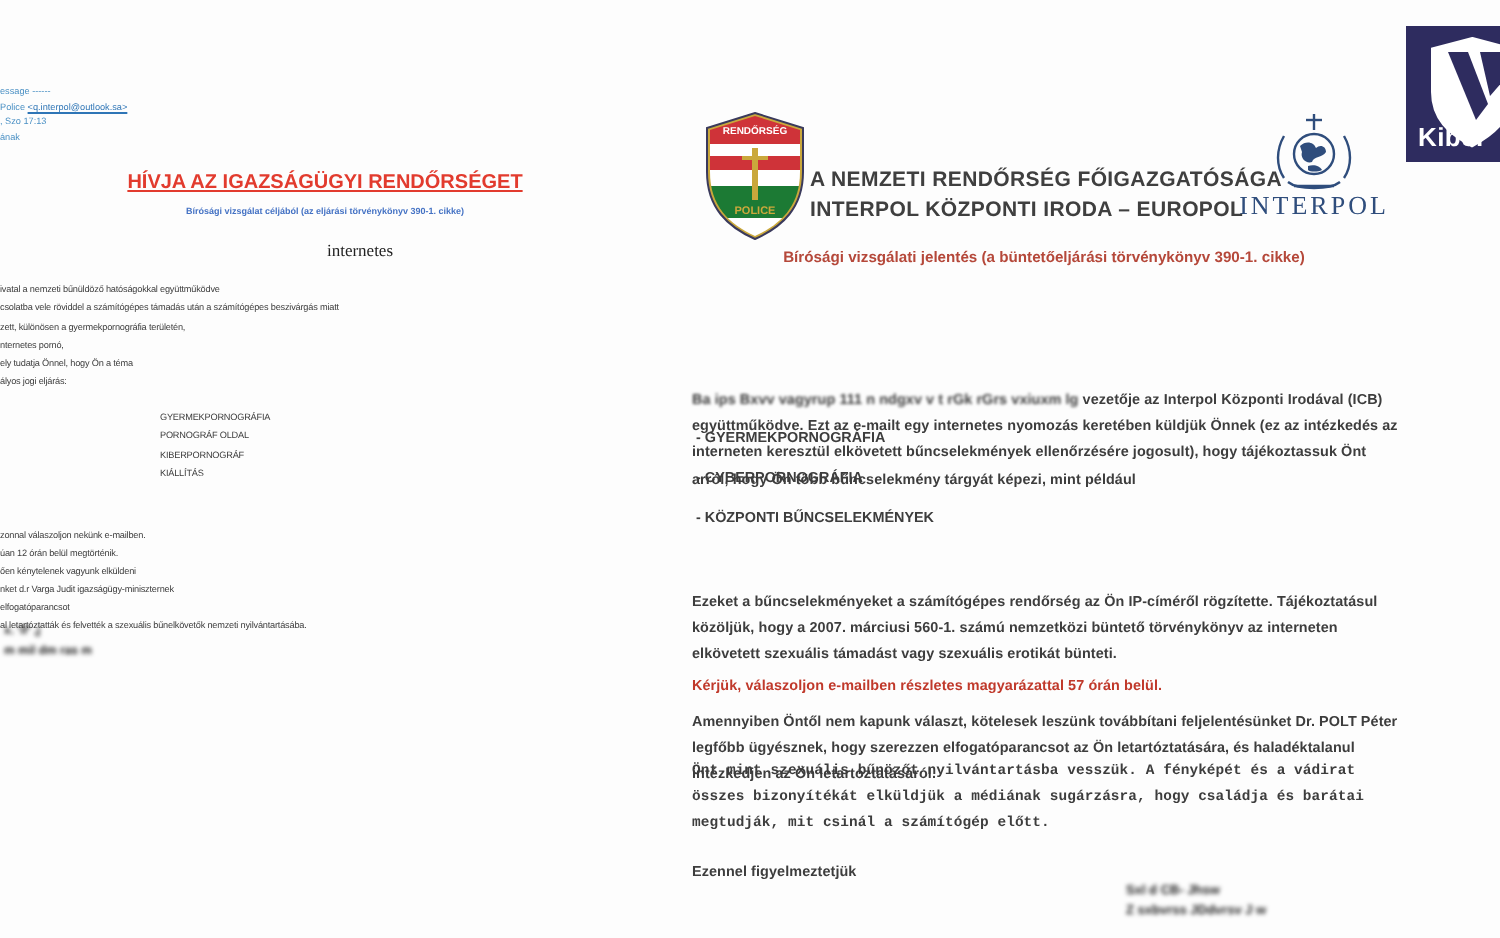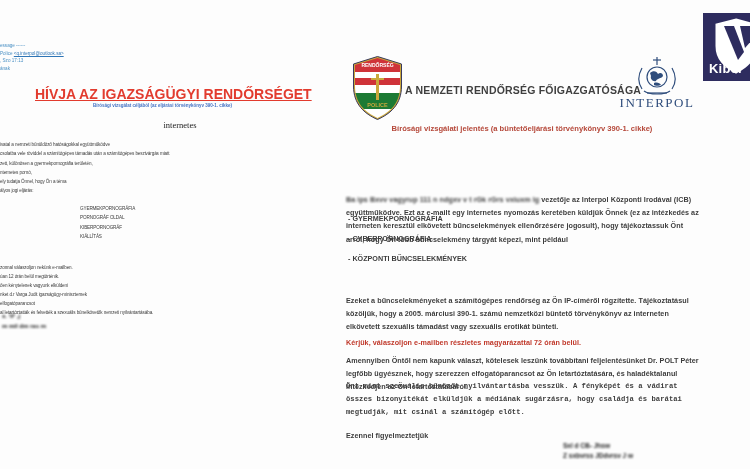--- a/index.html
+++ b/index.html
@@ -2,21 +2,21 @@
 <html><head>
 <meta charset="utf-8">
 <style>
   html,body{margin:0;padding:0;background:#ffffff;}
   .stage{position:relative;width:750px;height:469px;background:#fdfdfd;overflow:hidden;
          font-family:"Liberation Sans",sans-serif;color:#333;}
   .abs{position:absolute;}
   
   .email-hdr{left:0;top:42px;font-size:4.6px;line-height:7.6px;color:#4a90c4;white-space:nowrap;}
   .email-link{color:#2e75b6;text-decoration:underline;}
-  .ltitle{left:35px;top:86px;width:255px;text-align:center;font-size:14px;font-weight:bold;
+  .ltitle{left:35px;top:86px;width:255px;text-align:center;font-size:10px;font-weight:bold;
           color:#e23b2e;text-decoration:underline;white-space:nowrap;}
   .lsub{left:35px;top:103px;width:255px;text-align:center;font-size:4.5px;font-weight:bold;color:#4472c4;white-space:nowrap;}
   .lsalut{left:100px;top:120px;width:160px;text-align:center;font-size:8.5px;color:#222;
           font-family:"Liberation Serif",serif;}
   .lbody{font-size:4.6px;letter-spacing:-0.1px;color:#3c3c3c;line-height:9.3px;white-space:nowrap;}
   .lbody1{left:0;top:140px;}
   .llist{left:80px;top:204px;line-height:9.3px;font-size:4.6px;letter-spacing:-0.1px;color:#3c3c3c;}
   .lbody2{left:0;top:263px;line-height:9.1px;}
   .lsig{left:2px;top:311px;font-size:6px;font-weight:bold;color:#161616;line-height:10px;filter:blur(1px);white-space:nowrap;}
   
@@ -116,37 +116,38 @@
         <path d="M28 36 C33 40 49 40 54 36"></path>
         <line x1="31" y1="38" x2="51" y2="38"></line>
       </g>
       <path d="M34 18 C37 15 41 16 42 19 C44 17 47 18 47 21 C45 24 41 23 40 26 C37 27 34 24 35 21 Z" fill="#2f4d7c"></path>
       <path d="M38 28 C41 27 44 28 45 30 C43 31 39 31 38 30 Z" fill="#2f4d7c"></path>
       <text x="41" y="52" text-anchor="middle" font-size="13" fill="#2f4d7c" letter-spacing="1.5" font-family="Liberation Serif, serif">INTERPOL</text>
     </svg>
 
     <div class="abs rhead">
       <div>A NEMZETI RENDŐRSÉG FŐIGAZGATÓSÁGA</div>
+      <div>INTERPOL KÖZPONTI IRODA – EUROPOL</div>
     </div>
 
     <div class="abs rred1">Bírósági vizsgálati jelentés (a büntetőeljárási törvénykönyv 390-1. cikke)</div>
 
     <div class="abs rp" style="top:149px;margin-top:44px;">
       <span class="redact">Ba ips Bxvv vagyrup 111 n ndgxv v t rGk rGrs vxiuxm lg </span><span>vezetője az Interpol Központi Irodával (ICB) együttműködve. </span><span>Ezt az e-mailt egy internetes nyomozás keretében küldjük Önnek (ez az intézkedés az interneten keresztül elkövetett bűncselekmények ellenőrzésére jogosult), hogy tájékoztassuk Önt arról, hogy Ön több bűncselekmény tárgyát képezi, mint például</span>
     </div>
 
     <div class="abs rlist" style="top:209px;">
       <div>- GYERMEKPORNOGRÁFIA</div>
       <div>- CYBERPORNOGRÁFIA</div>
       <div>- KÖZPONTI BŰNCSELEKMÉNYEK</div>
     </div>
 
-    <div class="abs rp" style="top:294px;">Ezeket a bűncselekményeket a számítógépes rendőrség az Ön IP-címéről rögzítette. Tájékoztatásul közöljük, hogy a 2005. márciusi 390-1. számú nemzetközi büntető törvénykönyv az interneten elkövetett szexuális támadást vagy szexuális erotikát bünteti.</div>
+    <div class="abs rp" style="top:294px;">Ezeket a bűncselekményeket a számítógépes rendőrség az Ön IP-címéről rögzítette. Tájékoztatásul közöljük, hogy a 2007. márciusi 560-1. számú nemzetközi büntető törvénykönyv az interneten elkövetett szexuális támadást vagy szexuális erotikát bünteti.</div>
 
-    <div class="abs rp rred2" style="top:336px;">Kérjük, válaszoljon e-mailben részletes magyarázattal 72 órán belül.</div>
+    <div class="abs rp rred2" style="top:336px;">Kérjük, válaszoljon e-mailben részletes magyarázattal 57 órán belül.</div>
 
     <div class="abs rp" style="top:354px;">Amennyiben Öntől nem kapunk választ, kötelesek leszünk továbbítani feljelentésünket Dr. POLT Péter legfőbb ügyésznek, hogy szerezzen elfogatóparancsot az Ön letartóztatására, és haladéktalanul intézkedjen az Ön letartóztatásáról.</div>
 
     <div class="abs rp" style="top:380px;font-family:Liberation Mono, monospace;">Önt mint szexuális bűnözőt nyilvántartásba vesszük. A fényképét és a vádirat összes bizonyítékát elküldjük a médiának sugárzásra, hogy családja és barátai megtudják, mit csinál a számítógép előtt.</div>
 
     <div class="abs rp" style="top:429px;">Ezennel figyelmeztetjük</div>
 
     <div class="abs rsig">
       <div>Sxl d CB- Jhsw</div>
       <div>Z sxbvrss JDdvrsv J w</div>

